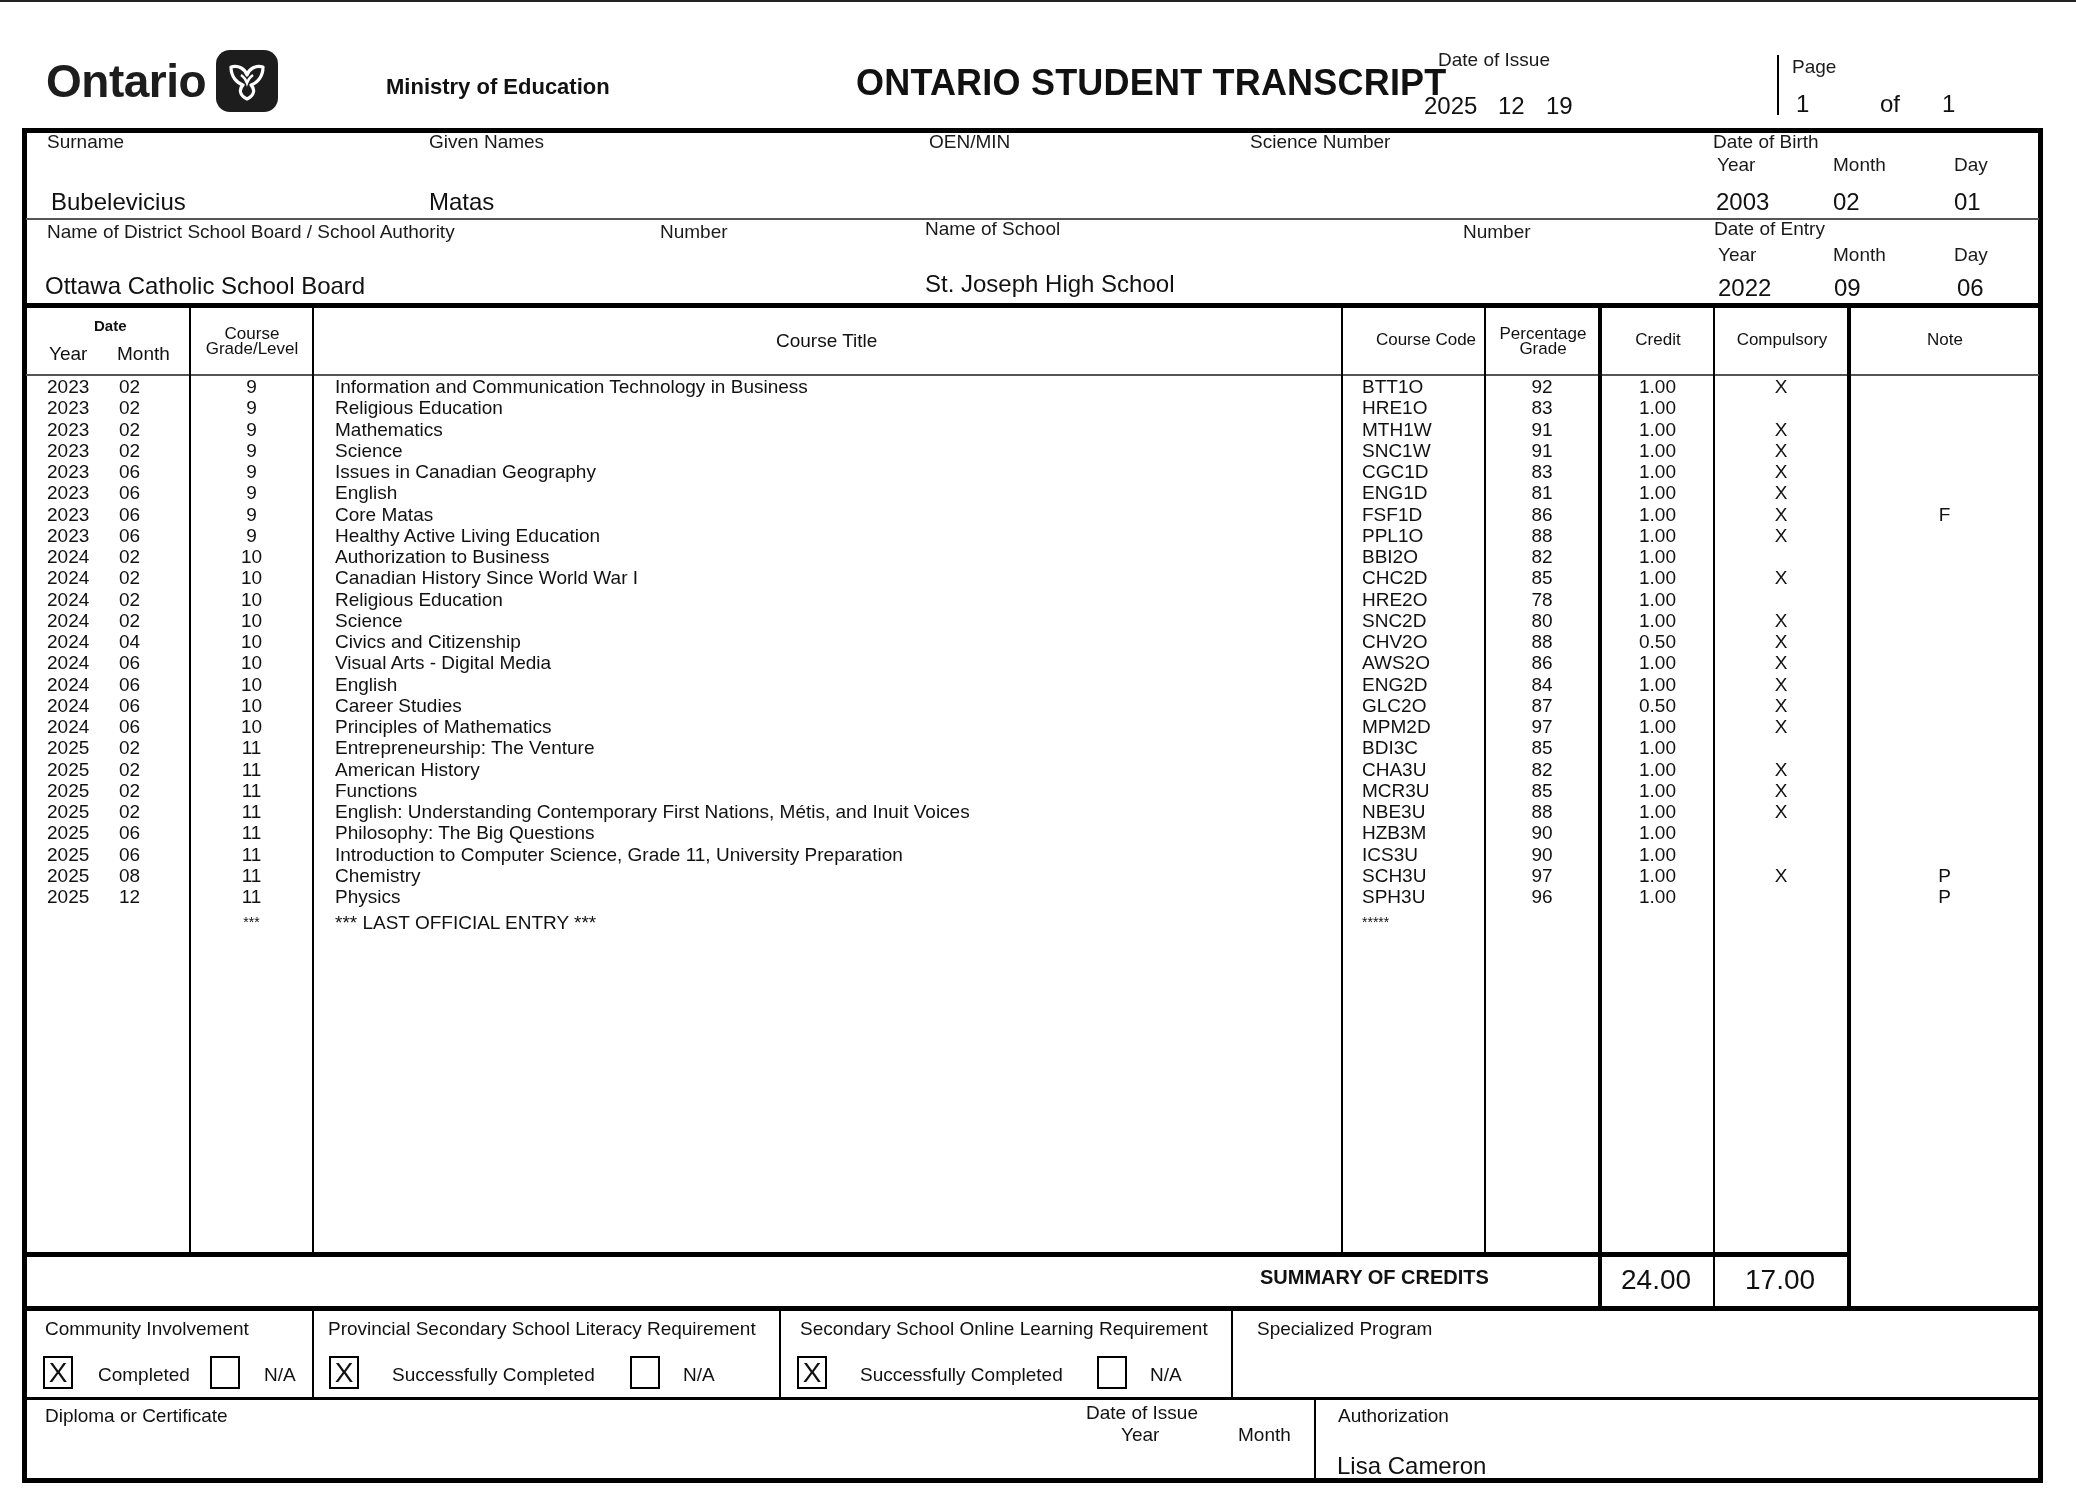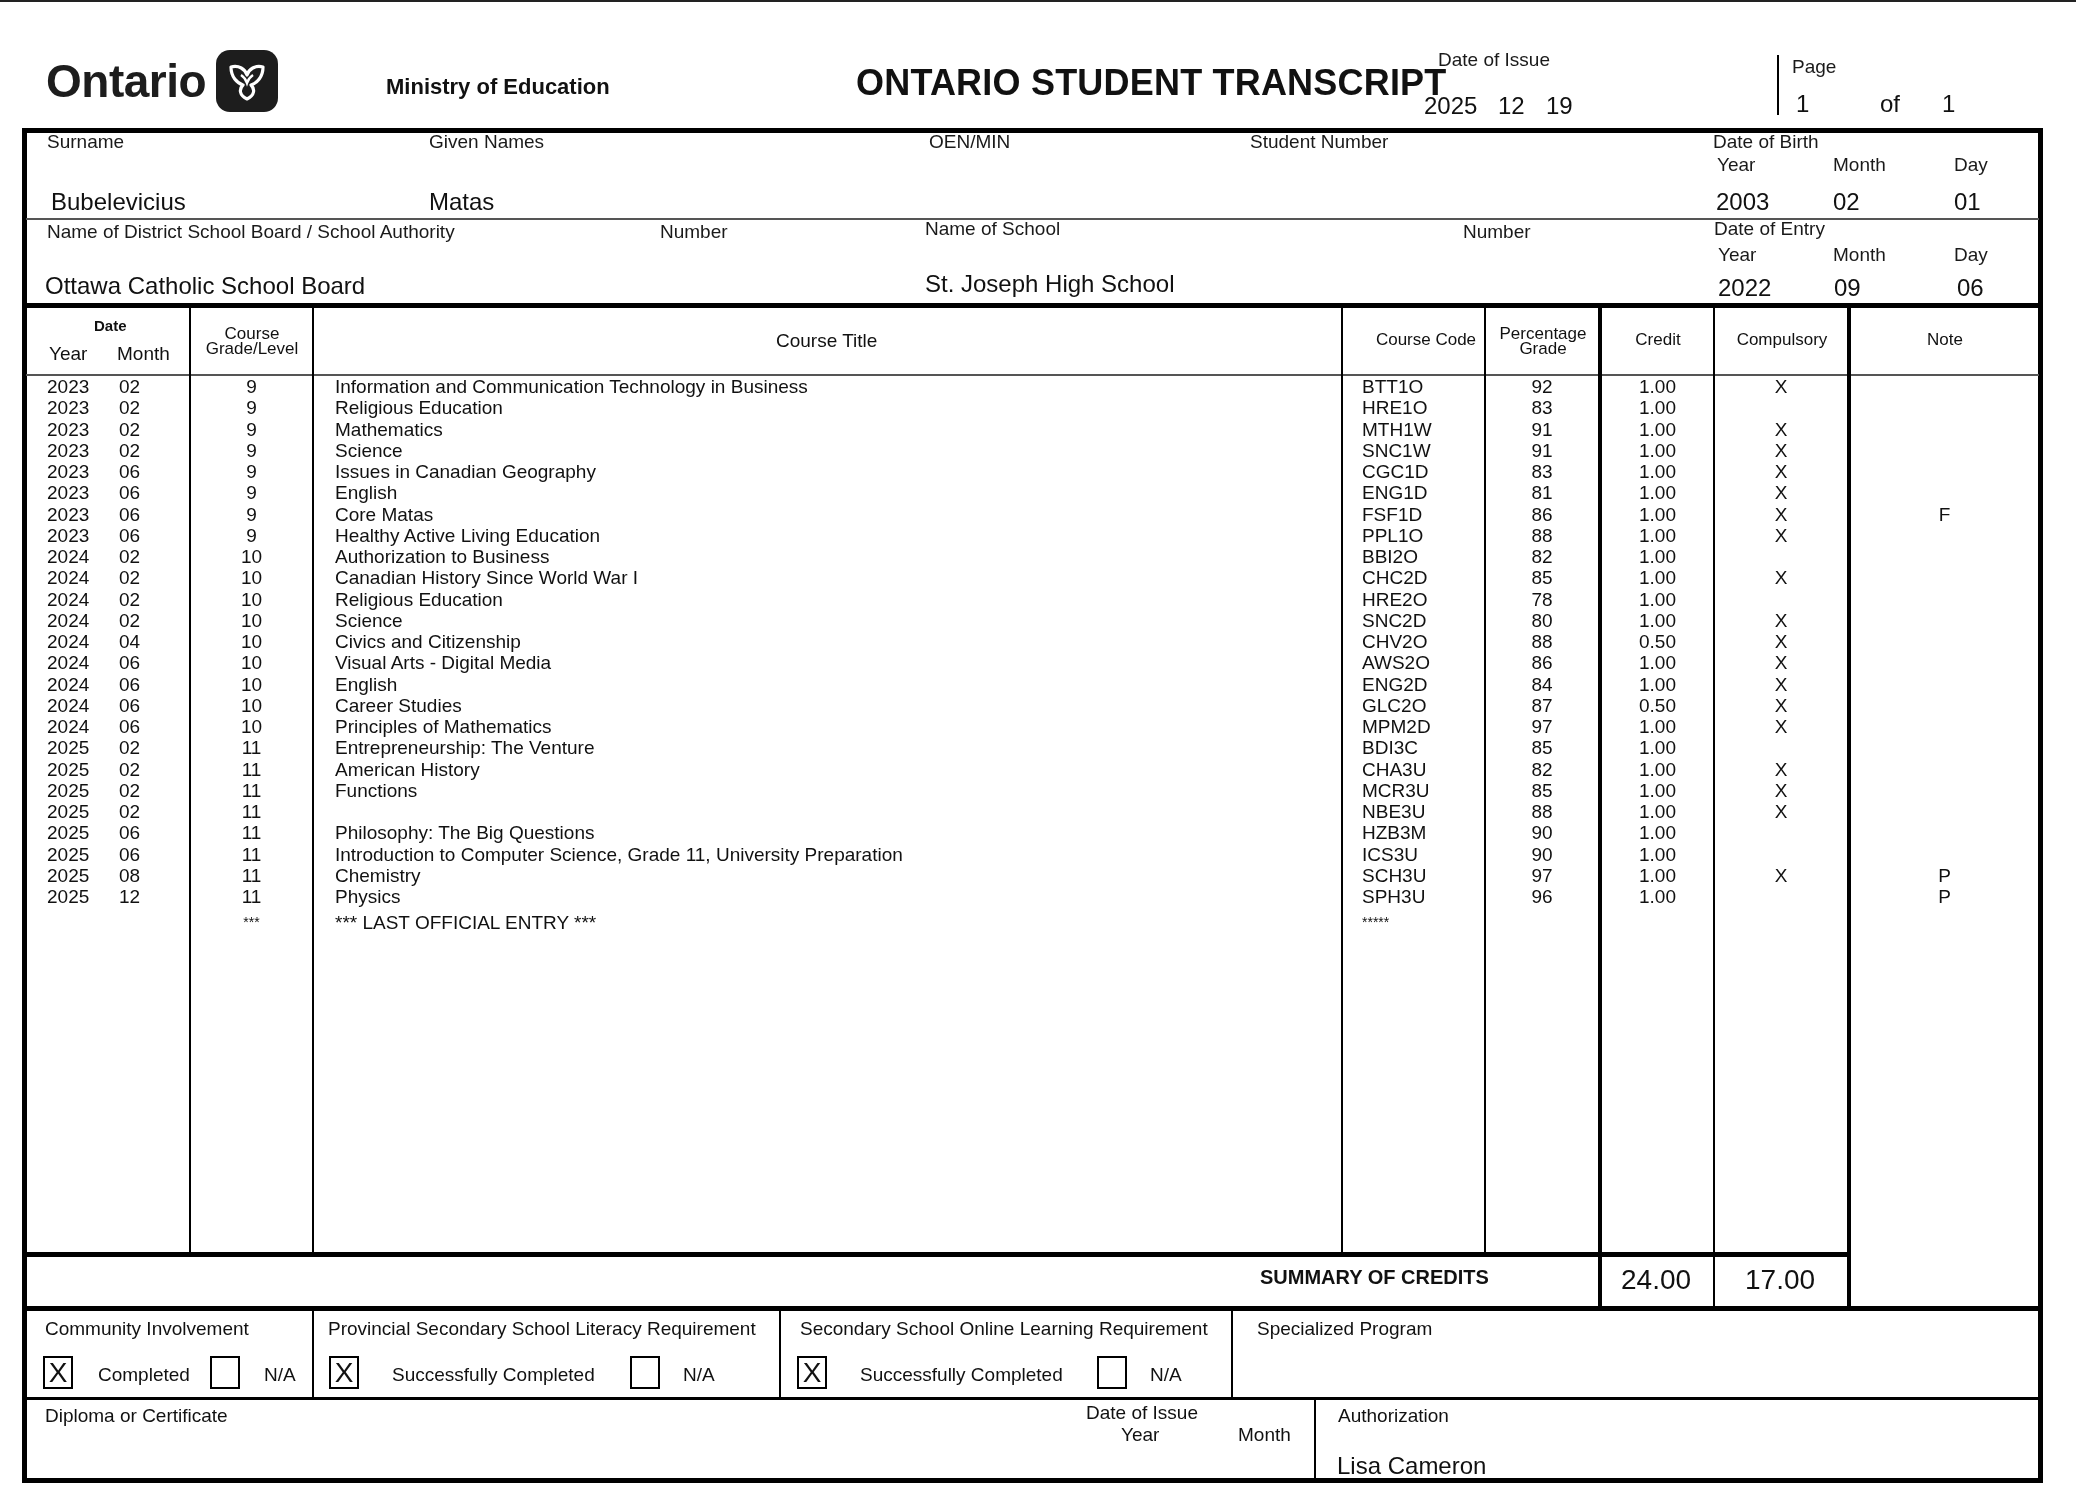--- a/index.html
+++ b/index.html
@@ -59,21 +59,21 @@
 <div class="abs val" style="left:1942px; top:90px;">1</div>
 
 <div class="box-outer"></div>
 
 <div class="abs lbl" style="left:47px; top:131px;">Surname</div>
 <div class="abs val" style="left:51px; top:188px;">Bubelevicius</div>
 <div class="abs lbl" style="left:429px; top:131px;">Given Names</div>
 <div class="abs val" style="left:429px; top:188px;">Matas</div>
 <div class="abs lbl" style="left:929px; top:131px;">OEN/MIN</div>
 <div class="abs val" style="left:929px; top:188px;"></div>
-<div class="abs lbl" style="left:1250px; top:131px;">Student Number</div>
+<div class="abs lbl" style="left:1250px; top:131px;">Science Number</div>
 <div class="abs val" style="left:1250px; top:188px;"></div>
 
 <div class="abs lbl" style="left:1713px; top:131px;">Date of Birth</div>
 <div class="abs lbl" style="left:1717px; top:154px;">Year</div>
 <div class="abs lbl" style="left:1833px; top:154px;">Month</div>
 <div class="abs lbl" style="left:1954px; top:154px;">Day</div>
 <div class="abs val" style="left:1716px; top:188px;">2003</div>
 <div class="abs val" style="left:1833px; top:188px;">02</div>
 <div class="abs val" style="left:1954px; top:188px;">01</div>
 
@@ -341,20 +341,21 @@
       <span class="cell " style="left: 1362px;">MCR3U</span>
       <span class="cell c-center" style="left: 1486px; width: 112px;">85</span>
       <span class="cell c-center" style="left: 1602px; width: 111px;">1.00</span>
       <span class="cell c-center" style="left: 1715px; width: 132px;">X</span>
       <span class="cell c-center" style="left: 1851px; width: 187px;"></span>
     </div>
     <div class="row" style="top: 425px; width: 2076px;">
       <span class="cell " style="left: 47px;">2025</span>
       <span class="cell " style="left: 119px;">02</span>
       <span class="cell c-center" style="left: 191px; width: 121px;">11</span>
+      <span class="cell " style="left: 335px;">English: Understanding Contemporary First Nations, Métis, and Inuit Voices</span>
       <span class="cell " style="left: 1362px;">NBE3U</span>
       <span class="cell c-center" style="left: 1486px; width: 112px;">88</span>
       <span class="cell c-center" style="left: 1602px; width: 111px;">1.00</span>
       <span class="cell c-center" style="left: 1715px; width: 132px;">X</span>
       <span class="cell c-center" style="left: 1851px; width: 187px;"></span>
     </div>
     <div class="row" style="top: 446.25px; width: 2076px;">
       <span class="cell " style="left: 47px;">2025</span>
       <span class="cell " style="left: 119px;">06</span>
       <span class="cell c-center" style="left: 191px; width: 121px;">11</span>

